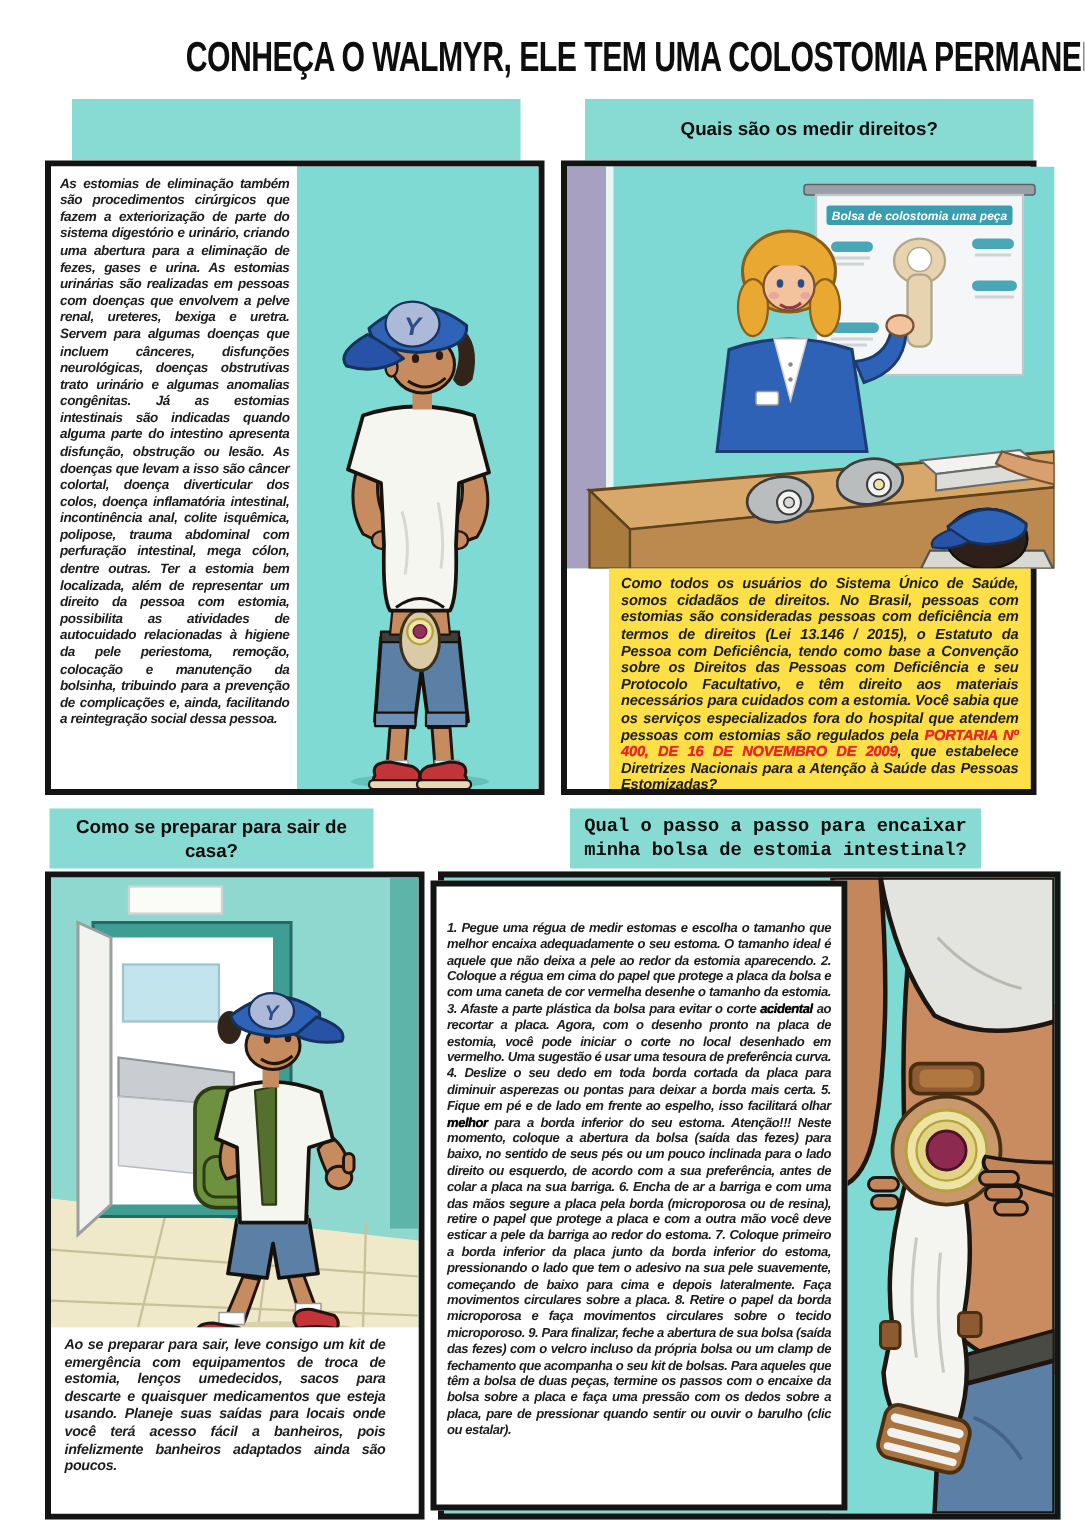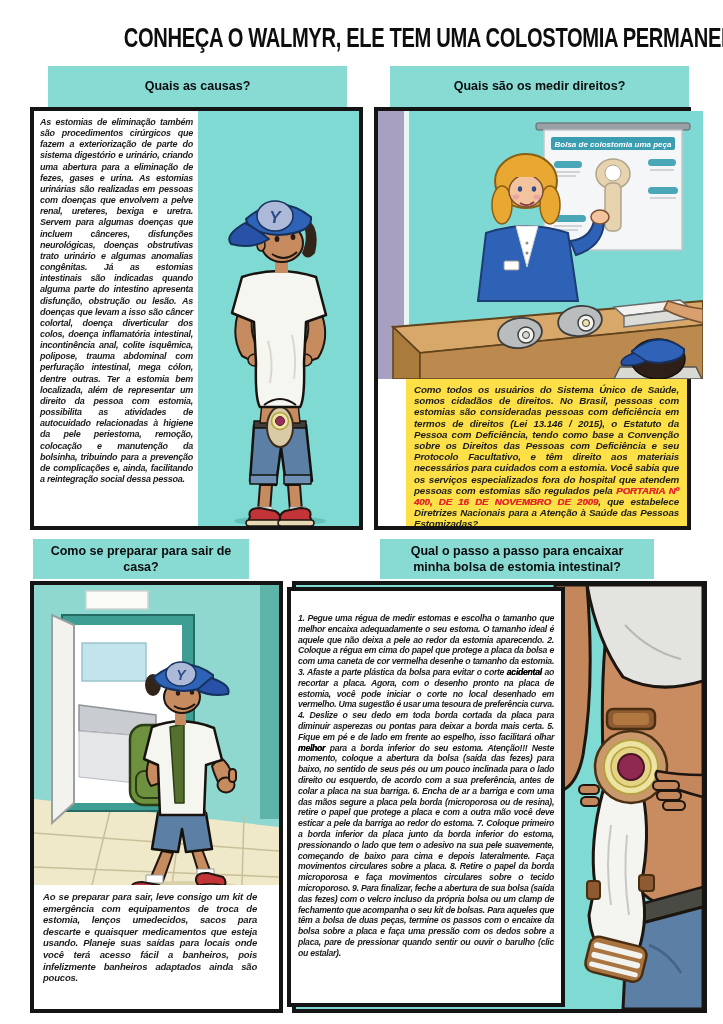--- a/index.html
+++ b/index.html
@@ -13,21 +13,21 @@
   }
   .title span{display:inline-block;transform:scaleX(0.72);transform-origin:center;letter-spacing:-0.5px;}
   .qheader{
     position:absolute;background:#87dbd3;color:#0c0c0c;font-weight:bold;font-size:12.5px;
     text-align:center;display:flex;flex-direction:column;justify-content:center;
     line-height:1.3;padding:3px 6px;box-sizing:border-box;
   }
   .qh-tl{left:48px;top:66px;width:299px;height:41px;}
   .qh-tr{left:390px;top:66px;width:299px;height:41px;}
   .qh-bl{left:33px;top:539px;width:216px;height:40px;}
-  .qh-br{left:380px;top:539px;width:274px;height:40px;}
+  .qh-br{left:380px;top:539px;width:274px;height:40px;font-family:Liberation Mono, monospace;}
   .panel{position:absolute;border:4px solid #141414;box-sizing:border-box;background:#fff;font-style:italic;}
   .p-tl{left:30px;top:107px;width:333px;height:423px;display:flex;}
   .p-tr{left:374px;top:107px;width:317px;height:423px;display:flex;flex-direction:column;}
   .p-bl{left:30px;top:581px;width:253px;height:432px;display:flex;flex-direction:column;}
   .p-br{left:292px;top:581px;width:415px;height:432px;background:#7edad3;}
   .bodytext{
     color:#1c1c1c;font-weight:bold;text-align:justify;
   }
   .causes-text{
     width:164px;box-sizing:border-box;padding:6px 5px 4px 6px;
@@ -60,21 +60,20 @@
 </head>
 <body>
 
 <div class="page">
 
   <div class="title">
     <span>CONHEÇA O WALMYR, ELE TEM UMA COLOSTOMIA PERMANENTE</span>
   </div>
 
   <div class="qheader qh-tl">
-    <span>Quais as causas?</span>
   </div>
   <div class="qheader qh-tr">
     <span>Quais são os medir direitos?</span>
   </div>
 
   <div class="panel p-tl">
     <div class="bodytext causes-text">As estomias de eliminação também são procedimentos cirúrgicos que fazem a exteriorização de parte do sistema digestório e urinário, criando uma abertura para a eliminação de fezes, gases e urina. As estomias urinárias são realizadas em pessoas com doenças que envolvem a pelve renal, ureteres, bexiga e uretra. Servem para algumas doenças que incluem cânceres, disfunções neurológicas, doenças obstrutivas trato urinário e algumas anomalias congênitas. Já as estomias intestinais são indicadas quando alguma parte do intestino apresenta disfunção, obstrução ou lesão. As doenças que levam a isso são câncer colortal, doença diverticular dos colos, doença inflamatória intestinal, incontinência anal, colite isquêmica, polipose, trauma abdominal com perfuração intestinal, mega cólon, dentre outras. Ter a estomia bem localizada, além de representar um direito da pessoa com estomia, possibilita as atividades de autocuidado relacionadas à higiene da pele periestoma, remoção, colocação e manutenção da bolsinha, tribuindo para a prevenção de complicações e, ainda, facilitando a reintegração social dessa pessoa.</div>
     <svg class="causes-art" viewBox="0 0 161 415" preserveAspectRatio="none">
       <rect x="0" y="0" width="161" height="415" fill="#7edad3"></rect>
       <g stroke-linejoin="round">

